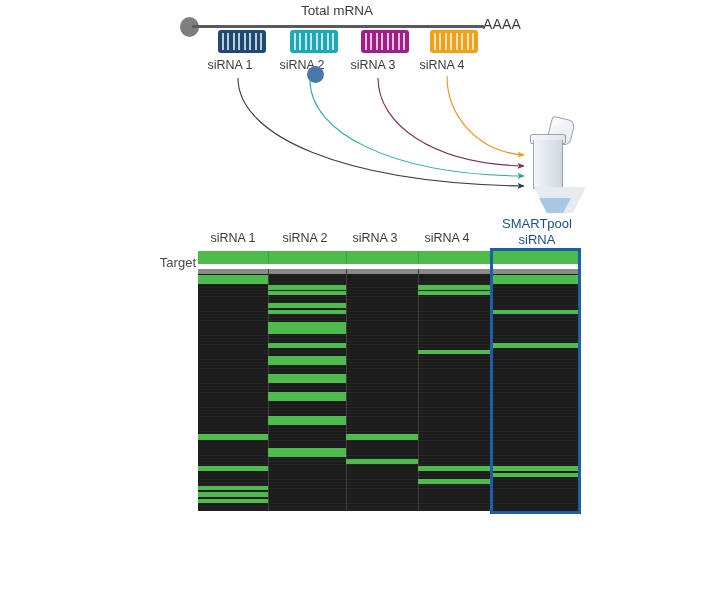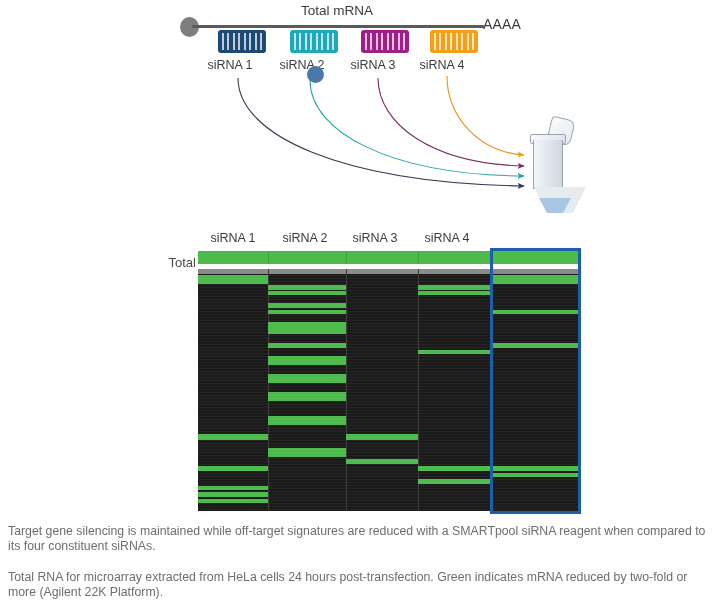--- a/index.html
+++ b/index.html
@@ -226,29 +226,33 @@
       <div class="tube-hinge"></div>
       <div class="tube-rim"></div>
       <div class="tube-body"></div>
       <div class="tube-cone"></div>
       <div class="tube-liquid"></div>
     </div>
   </div>
 
   <div class="hm-wrap">
 
+    <div class="hm-pool-label">
+      <div>SMARTpool</div>
+      <div>siRNA</div>
+    </div>
 
     <div id="col-labels">
         <div class="hm-col-label" style="left: 190px;">siRNA 1</div>
         <div class="hm-col-label" style="left: 262px;">siRNA 2</div>
         <div class="hm-col-label" style="left: 332px;">siRNA 3</div>
         <div class="hm-col-label" style="left: 404px;">siRNA 4</div>
       </div>
 
-    <div class="hm-row-label">Total</div>
+    <div class="hm-row-label">Target</div>
 
     <div class="target-bar">
       <div class="seam" style="left:70px"></div>
       <div class="seam" style="left:148px"></div>
       <div class="seam" style="left:220px"></div>
       <div class="seam" style="left:292px"></div>
     </div>
 
     <div class="hm-body" id="hm-body">
       <div class="hm-gray"></div>
@@ -416,16 +420,14 @@
         <div style="position: absolute; left: 0px; width: 100%; height: 1px; top: 234px; background: rgba(255, 255, 255, 0.043); pointer-events: none;"></div>
         <div style="position: absolute; left: 0px; width: 100%; height: 1px; top: 237px; background: rgba(255, 255, 255, 0.043); pointer-events: none;"></div>
         <div style="position: absolute; left: 0px; width: 100%; height: 1px; top: 240px; background: rgba(255, 255, 255, 0.043); pointer-events: none;"></div>
       </div>
 
     <div class="pool-white" style="top: 49px; height: 5px;"></div>
     <div class="pool-box"></div>
   <div class="pool-green-top" style="top: 36px; background: rgb(76, 187, 76);"></div>
     </div>
 
-  <div class="cap cap1">Target gene silencing is maintained while off-target signatures are reduced with a SMARTpool siRNA reagent when compared to its four constituent siRNAs.</div>
-  <div class="cap cap2">Total RNA for microarray extracted from HeLa cells 24 hours post-transfection. Green indicates mRNA reduced by two-fold or more (Agilent 22K Platform).</div>
 
 </div>
 
 </body></html>

